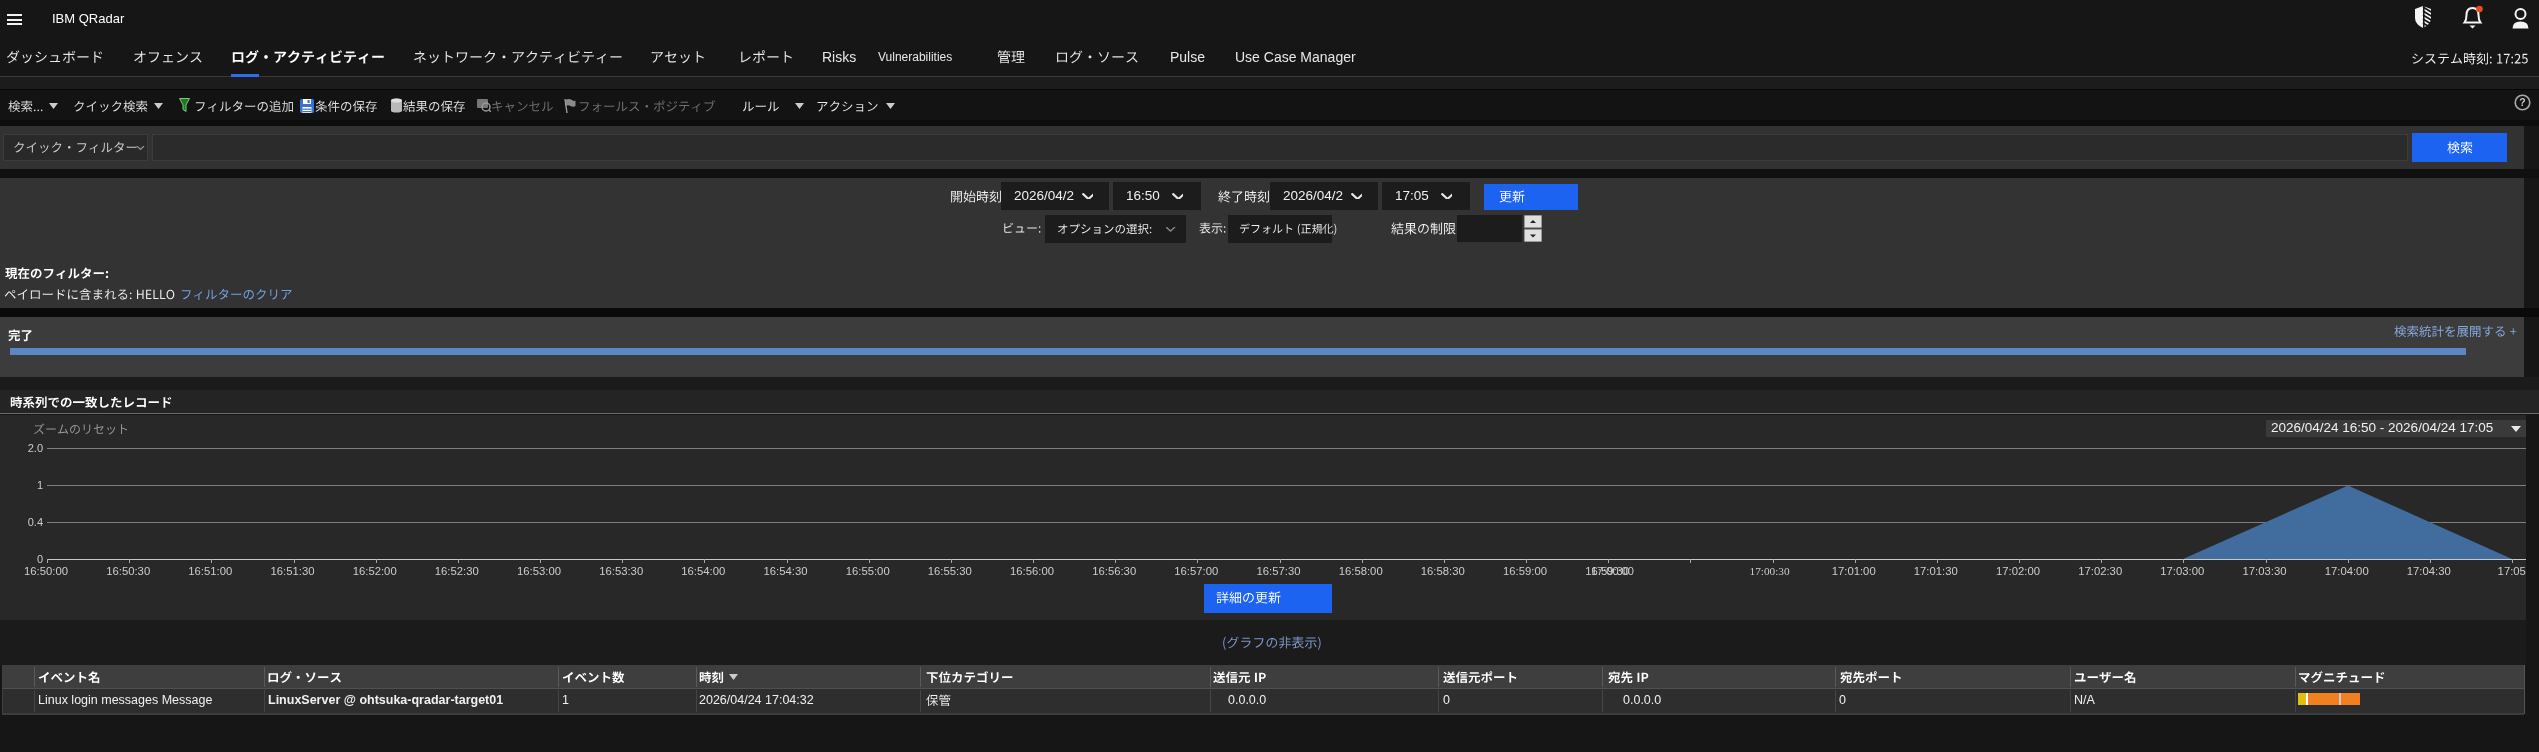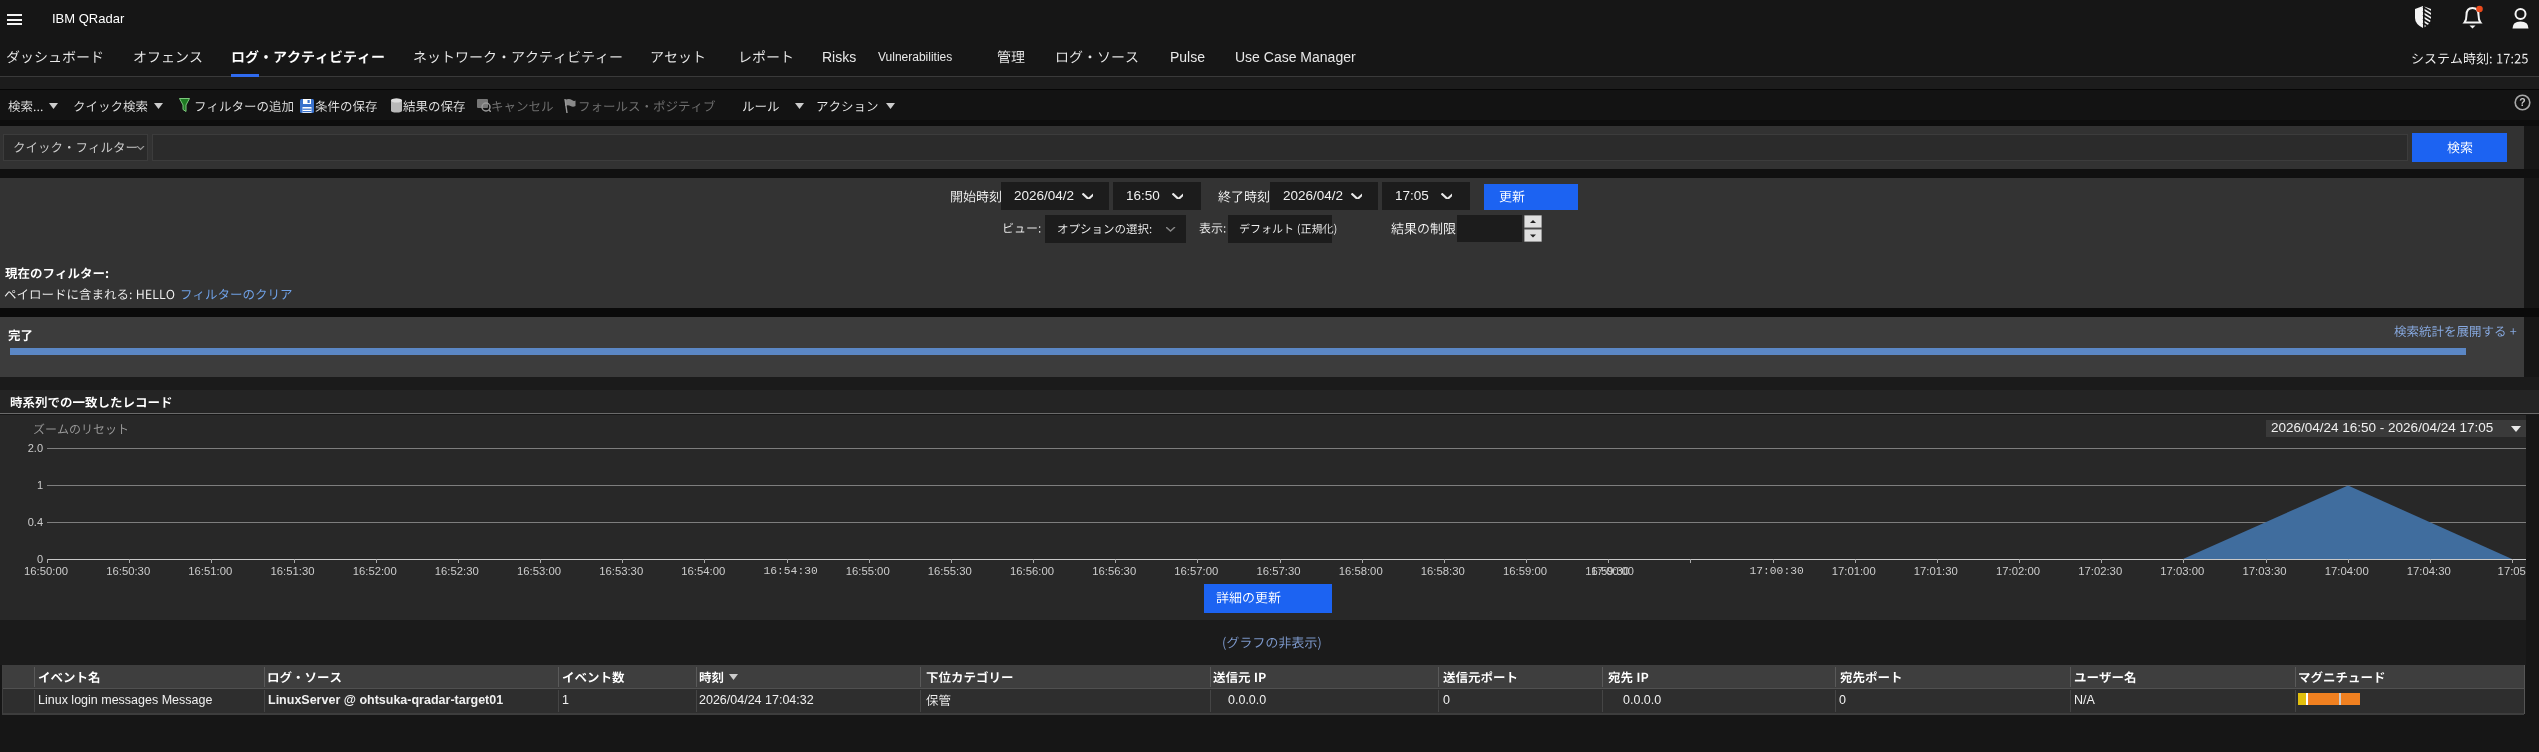--- a/index.html
+++ b/index.html
@@ -263,21 +263,21 @@
 <div style="position:absolute;top:563.0px;font-size:11.3px;color:#cccccc;font-weight:400;white-space:pre;line-height:17.0px;font-family:'Liberation Sans',sans-serif;left:352.7px">16:52:00</div>
 <div style="position:absolute;left:457.8333333333333px;top:559px;width:1px;height:4px;background:#aaaaaa;"></div>
 <div style="position:absolute;top:563.0px;font-size:11.3px;color:#cccccc;font-weight:400;white-space:pre;line-height:17.0px;font-family:'Liberation Sans',sans-serif;left:434.8px">16:52:30</div>
 <div style="position:absolute;left:540.0px;top:559px;width:1px;height:4px;background:#aaaaaa;"></div>
 <div style="position:absolute;top:563.0px;font-size:11.3px;color:#cccccc;font-weight:400;white-space:pre;line-height:17.0px;font-family:'Liberation Sans',sans-serif;left:517.0px">16:53:00</div>
 <div style="position:absolute;left:622.1666666666666px;top:559px;width:1px;height:4px;background:#aaaaaa;"></div>
 <div style="position:absolute;top:563.0px;font-size:11.3px;color:#cccccc;font-weight:400;white-space:pre;line-height:17.0px;font-family:'Liberation Sans',sans-serif;left:599.2px">16:53:30</div>
 <div style="position:absolute;left:704.3333333333334px;top:559px;width:1px;height:4px;background:#aaaaaa;"></div>
 <div style="position:absolute;top:563.0px;font-size:11.3px;color:#cccccc;font-weight:400;white-space:pre;line-height:17.0px;font-family:'Liberation Sans',sans-serif;left:681.3px">16:54:00</div>
 <div style="position:absolute;left:786.5px;top:559px;width:1px;height:4px;background:#aaaaaa;"></div>
-<div style="position:absolute;top:563.0px;font-size:11.3px;color:#cccccc;font-weight:400;white-space:pre;line-height:17.0px;font-family:Liberation Mono, monospace;left:763.5px">16:54:30</div>
+<div style="position:absolute;top:563.0px;font-size:11.3px;color:#cccccc;font-weight:400;white-space:pre;line-height:17.0px;font-family:Liberation Sans, sans-serif;left:763.5px">16:54:30</div>
 <div style="position:absolute;left:868.6666666666666px;top:559px;width:1px;height:4px;background:#aaaaaa;"></div>
 <div style="position:absolute;top:563.0px;font-size:11.3px;color:#cccccc;font-weight:400;white-space:pre;line-height:17.0px;font-family:'Liberation Sans',sans-serif;left:845.7px">16:55:00</div>
 <div style="position:absolute;left:950.8333333333334px;top:559px;width:1px;height:4px;background:#aaaaaa;"></div>
 <div style="position:absolute;top:563.0px;font-size:11.3px;color:#cccccc;font-weight:400;white-space:pre;line-height:17.0px;font-family:'Liberation Sans',sans-serif;left:927.8px">16:55:30</div>
 <div style="position:absolute;left:1033.0px;top:559px;width:1px;height:4px;background:#aaaaaa;"></div>
 <div style="position:absolute;top:563.0px;font-size:11.3px;color:#cccccc;font-weight:400;white-space:pre;line-height:17.0px;font-family:'Liberation Sans',sans-serif;left:1010.0px">16:56:00</div>
 <div style="position:absolute;left:1115.1666666666667px;top:559px;width:1px;height:4px;background:#aaaaaa;"></div>
 <div style="position:absolute;top:563.0px;font-size:11.3px;color:#cccccc;font-weight:400;white-space:pre;line-height:17.0px;font-family:'Liberation Sans',sans-serif;left:1092.2px">16:56:30</div>
 <div style="position:absolute;left:1197.3333333333333px;top:559px;width:1px;height:4px;background:#aaaaaa;"></div>
 <div style="position:absolute;top:563.0px;font-size:11.3px;color:#cccccc;font-weight:400;white-space:pre;line-height:17.0px;font-family:'Liberation Sans',sans-serif;left:1174.3px">16:57:00</div>
@@ -287,21 +287,21 @@
 <div style="position:absolute;top:563.0px;font-size:11.3px;color:#cccccc;font-weight:400;white-space:pre;line-height:17.0px;font-family:'Liberation Sans',sans-serif;left:1338.7px">16:58:00</div>
 <div style="position:absolute;left:1443.8333333333333px;top:559px;width:1px;height:4px;background:#aaaaaa;"></div>
 <div style="position:absolute;top:563.0px;font-size:11.3px;color:#cccccc;font-weight:400;white-space:pre;line-height:17.0px;font-family:'Liberation Sans',sans-serif;left:1420.8px">16:58:30</div>
 <div style="position:absolute;left:1526.0px;top:559px;width:1px;height:4px;background:#aaaaaa;"></div>
 <div style="position:absolute;top:563.0px;font-size:11.3px;color:#cccccc;font-weight:400;white-space:pre;line-height:17.0px;font-family:'Liberation Sans',sans-serif;left:1503.0px">16:59:00</div>
 <div style="position:absolute;left:1608.1666666666667px;top:559px;width:1px;height:4px;background:#aaaaaa;"></div>
 <div style="position:absolute;top:563.0px;font-size:11.3px;color:#cccccc;font-weight:400;white-space:pre;line-height:17.0px;font-family:'Liberation Sans',sans-serif;left:1585.2px">16:59:30</div>
 <div style="position:absolute;left:1690.3333333333333px;top:559px;width:1px;height:4px;background:#aaaaaa;"></div>
 <div style="position:absolute;top:563.0px;font-size:11px;color:#cccccc;font-weight:400;white-space:pre;line-height:17.0px;font-family:'Liberation Sans',sans-serif;left:1591px">17:00:00</div>
 <div style="position:absolute;left:1772.5px;top:559px;width:1px;height:4px;background:#aaaaaa;"></div>
-<div style="position:absolute;top:563.0px;font-size:11.3px;color:#cccccc;font-weight:400;white-space:pre;line-height:17.0px;font-family:Liberation Mono, monospace;left:1749.5px">17:00:30</div>
+<div style="position:absolute;top:563.0px;font-size:11.3px;color:#cccccc;font-weight:400;white-space:pre;line-height:17.0px;font-family:Liberation Serif, serif;left:1749.5px">17:00:30</div>
 <div style="position:absolute;left:1854.6666666666667px;top:559px;width:1px;height:4px;background:#aaaaaa;"></div>
 <div style="position:absolute;top:563.0px;font-size:11.3px;color:#cccccc;font-weight:400;white-space:pre;line-height:17.0px;font-family:'Liberation Sans',sans-serif;left:1831.7px">17:01:00</div>
 <div style="position:absolute;left:1936.8333333333333px;top:559px;width:1px;height:4px;background:#aaaaaa;"></div>
 <div style="position:absolute;top:563.0px;font-size:11.3px;color:#cccccc;font-weight:400;white-space:pre;line-height:17.0px;font-family:'Liberation Sans',sans-serif;left:1913.8px">17:01:30</div>
 <div style="position:absolute;left:2019.0px;top:559px;width:1px;height:4px;background:#aaaaaa;"></div>
 <div style="position:absolute;top:563.0px;font-size:11.3px;color:#cccccc;font-weight:400;white-space:pre;line-height:17.0px;font-family:'Liberation Sans',sans-serif;left:1996.0px">17:02:00</div>
 <div style="position:absolute;left:2101.1666666666665px;top:559px;width:1px;height:4px;background:#aaaaaa;"></div>
 <div style="position:absolute;top:563.0px;font-size:11.3px;color:#cccccc;font-weight:400;white-space:pre;line-height:17.0px;font-family:'Liberation Sans',sans-serif;left:2078.2px">17:02:30</div>
 <div style="position:absolute;left:2183.3333333333335px;top:559px;width:1px;height:4px;background:#aaaaaa;"></div>
 <div style="position:absolute;top:563.0px;font-size:11.3px;color:#cccccc;font-weight:400;white-space:pre;line-height:17.0px;font-family:'Liberation Sans',sans-serif;left:2160.3px">17:03:00</div>

